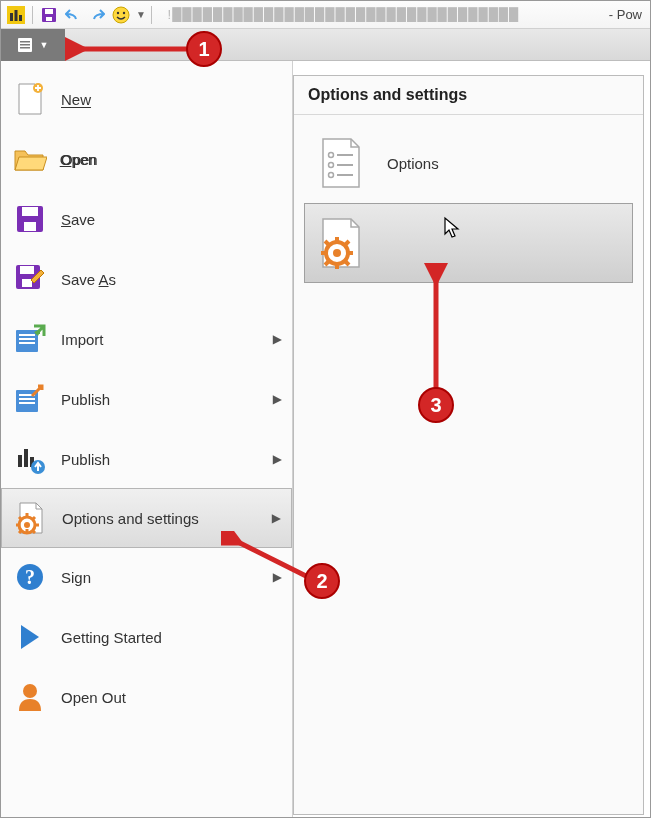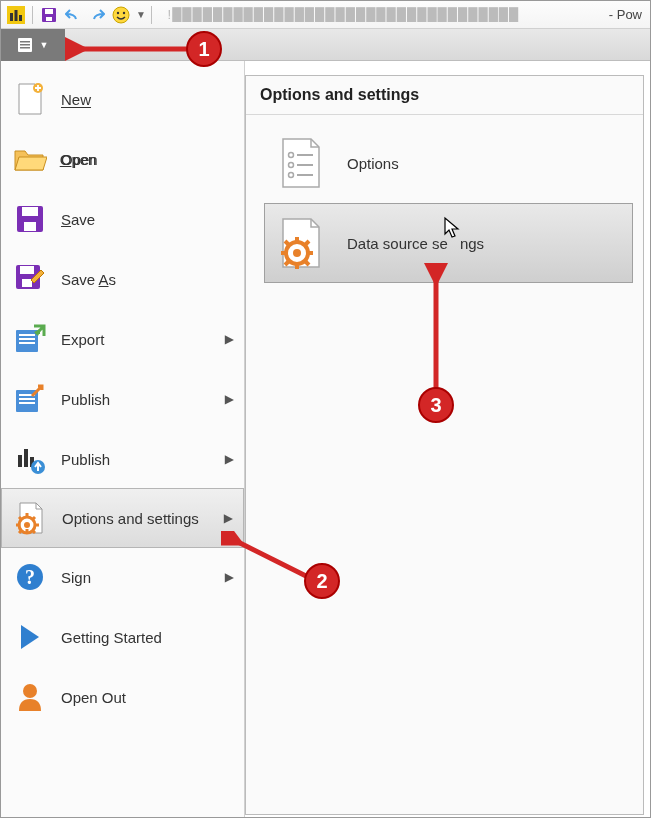--- a/index.html
+++ b/index.html
@@ -34,21 +34,21 @@
     }
     .filebtn {
       width: 64px; height:32px;
       background:#7a7a7a;
       display:flex; align-items:center; justify-content:center;
       gap:4px;
       color:#fff;
     }
     .content { display:flex; height: calc(818px - 28px - 32px); }
     .menu {
-      width: 244px;
+      width: 292px;
       background:#fbfbfb;
       border-right:1px solid #d0d0d0;
       padding-top:8px;
     }
     .menu-item {
       display:flex; align-items:center;
       height:60px; padding:0 12px;
       gap:14px;
       position:relative;
     }
@@ -66,21 +66,21 @@
       margin:0 6px 6px 0;
       margin-top: 14px;
       height: 740px;
       display:flex; flex-direction:column;
     }
     .panel-header {
       padding:10px 14px;
       font-weight:600; font-size:16px; color:#222;
       border-bottom:1px solid #d8d8d8;
     }
-    .panel-body { padding:8px 10px;margin-left:8px; }
+    .panel-body { padding:8px 10px; }
     .panel-item {
       display:flex; align-items:center;
       height:80px; padding:0 12px; gap:22px;
       border:1px solid transparent;
     }
     .panel-item.hover {
       background:linear-gradient(#e9e9e9,#cfcfcf);
       border:1px solid #a0a0a0;
     }
     .panel-item .pic { width:48px; height:56px; display:flex; align-items:center; justify-content:center; flex-shrink:0;}
@@ -211,21 +211,21 @@
         <svg width="32" height="30" viewBox="0 0 32 30">
             <rect x="2" y="6" width="22" height="22" fill="#4a8fd8" rx="1"></rect>
             <rect x="5" y="10" width="16" height="2" fill="#fff"></rect>
             <rect x="5" y="14" width="16" height="2" fill="#fff"></rect>
             <rect x="5" y="18" width="16" height="2" fill="#fff"></rect>
             <path d="M20 2 L30 2 L30 12 M30 2 L22 10" stroke="#5aab4f" stroke-width="3" fill="none"></path>
             <path d="M20 8 L24 12 L28 4" fill="#5aab4f" stroke="none"></path>
             <path d="M30 2 L22 10 L26 10 L26 6 Z" fill="#5aab4f"></path>
           </svg>
       </div>
-      <span class="lbl">Export</span>
+      <span class="lbl">Import</span>
       <span class="arrow">▶</span>
     </div>
 
     <div class="menu-item">
       <div class="ic">
         <svg width="32" height="30" viewBox="0 0 32 30">
             <rect x="2" y="6" width="22" height="22" fill="#4a8fd8" rx="1"></rect>
             <rect x="5" y="10" width="16" height="2" fill="#fff"></rect>
             <rect x="5" y="14" width="16" height="2" fill="#fff"></rect>
             <rect x="5" y="18" width="16" height="2" fill="#fff"></rect>
@@ -321,21 +321,20 @@
           <svg width="44" height="52" viewBox="0 0 44 52">
               <path d="M4 2 H32 L40 10 V50 H4 Z" fill="#fff" stroke="#aaa" stroke-width="1.5"></path>
               <path d="M32 2 V10 H40" fill="none" stroke="#aaa" stroke-width="1.5"></path>
               <g transform="translate(18,36)">
                 <circle r="11" fill="none" stroke="#e8812a" stroke-width="4"></circle>
                 <circle r="4" fill="#e8812a"></circle>
                 <path d="M0 -11 L0 -16 M0 11 L0 16 M-11 0 L-16 0 M11 0 L16 0 M-8 -8 L-12 -12 M8 -8 L12 -12 M-8 8 L-12 12 M8 8 L12 12" stroke="#e8812a" stroke-width="4"></path>
               </g>
             </svg>
         </div>
-        <span class="plbl">Data source se<span style="position:relative;display:inline-block;width:12px;"></span>ngs</span>
       </div>
     </div>
   </div>
 </div>
 
 <div class="cursor" style="left:442px; top:215px;">
   <svg width="20" height="24" viewBox="0 0 20 24">
       <path d="M2 2 L2 18 L6 14 L9 21 L12 20 L9 13 L15 13 Z" fill="#fff" stroke="#000" stroke-width="1.2"></path>
     </svg>
 </div>

